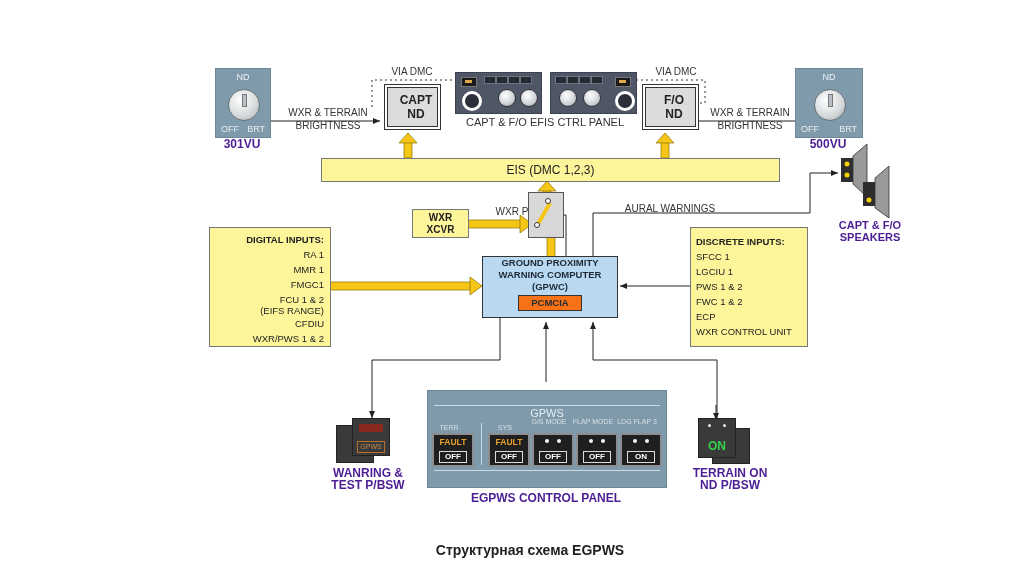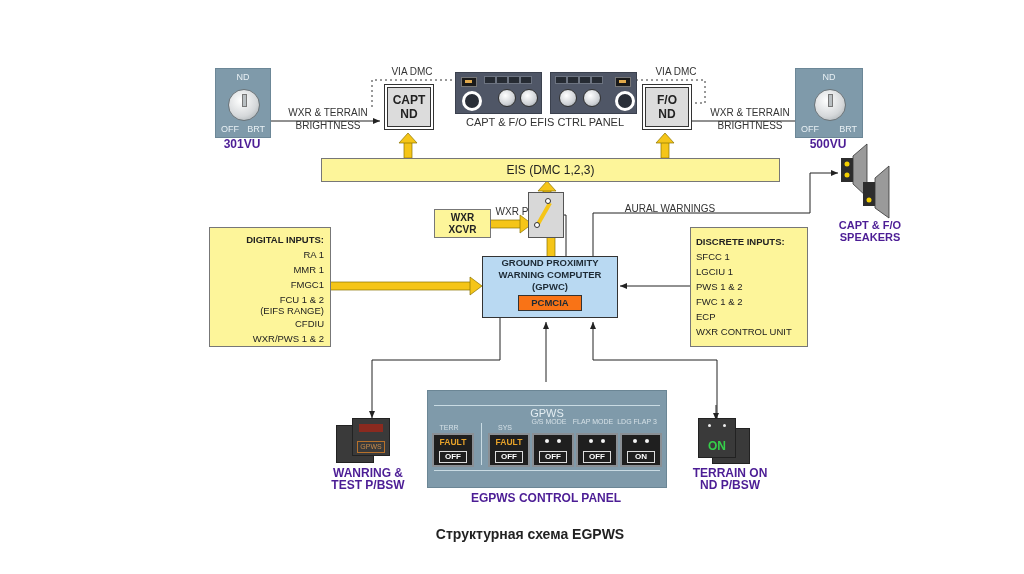--- a/index.html
+++ b/index.html
@@ -7,21 +7,21 @@
   .abs{position:absolute;}
   svg.wires{position:absolute;left:0;top:0;}
   .knob-panel{background:#7f9aaa;border:1px solid #6c8797;}
   .knob-panel .top{position:absolute;left:0;right:0;top:3px;text-align:center;font-size:9px;color:#e8f0f4;}
   .knob-panel .lbl-l{position:absolute;left:5px;bottom:3px;font-size:9px;color:#e8f0f4;}
   .knob-panel .lbl-r{position:absolute;right:5px;bottom:3px;font-size:9px;color:#e8f0f4;}
   .knob{position:absolute;left:50%;top:52%;width:30px;height:30px;margin:-15px 0 0 -15px;border-radius:50%;background:radial-gradient(circle at 40% 35%,#ffffff,#d5d8da 60%,#9aa2a6);border:1px solid #6b7479;}
   .knob::after{content:"";position:absolute;left:13px;top:4px;width:3px;height:11px;background:#b9bfc2;border:1px solid #777;}
   .unit-label{font-weight:bold;font-size:12px;text-align:center;color:#4c1d95;}
   .small-label{font-size:10px;color:#333;text-align:center;line-height:13px;}
-  .nd-box{background:#dcdcdc;border:1px solid #333;box-shadow:inset 0 0 0 2px #fff,inset 0 0 0 3px #333;display:flex;align-items:center;justify-content:center;text-align:center;font-weight:bold;font-size:12px;line-height:14px;}
+  .nd-box{background:#dcdcdc;border:1px solid #333;box-shadow:inset 0 0 0 2px #fff,inset 0 0 0 3px #333;display:flex;align-items:center;justify-content:center;text-align:center;font-weight:bold;font-size:12px;line-height:14px;padding-left:7px;}
   .yellow{background:#fdf59a;border:1px solid #777;}
   .eis{display:flex;align-items:center;justify-content:center;font-size:12px;}
   .wxr{display:flex;align-items:center;justify-content:center;text-align:center;font-weight:bold;font-size:10px;line-height:12px;}
   .list-box{font-size:9.5px;line-height:15px;}
   .list-box .hdr{font-weight:bold;}
   .gpwc{background:#b9d9f2;border:1px solid #333;text-align:center;font-weight:bold;font-size:9.5px;line-height:12px;color:#1d2a35;}
   .pcmcia{position:absolute;left:50%;transform:translateX(-50%);bottom:6px;width:62px;height:14px;border:1px solid #333;background:#f97316;font-size:9.5px;line-height:14px;}
   .efis{background:#4f5666;border:1px solid #3b414e;}
   .efis .knob2{position:absolute;width:16px;height:16px;border-radius:50%;background:radial-gradient(circle at 40% 35%,#fff,#cfd2d6 60%,#8d959c);border:1px solid #333;}
   .efis .btn{position:absolute;width:10px;height:6px;background:#262b33;border:1px solid #6c7380;}
@@ -30,21 +30,21 @@
   .efis .ring{position:absolute;width:14px;height:14px;border-radius:50%;border:3px solid #fff;background:#2a2f38;}
   .gp-panel{background:#7f9aaa;border:1px solid #6b8695;}
   .gp-title{position:absolute;left:0;right:0;top:4px;text-align:center;color:#e4eef3;font-size:11px;}
   .gp-sw{position:absolute;width:38px;height:30px;background:#1f1f1f;border:2px solid #8a8f94;}
   .gp-sw .top{position:absolute;left:0;right:0;top:2px;height:11px;text-align:center;font-size:8.5px;font-weight:bold;line-height:11px;}
   .gp-sw .top.fault{color:#e6a22a;}
   .gp-sw .dot{position:absolute;top:4px;width:4px;height:4px;border-radius:50%;background:#f4f4f4;}
   .gp-sw .bot{position:absolute;left:5px;right:5px;bottom:2px;height:10px;border:1px solid #ddd;color:#fff;font-size:8px;font-weight:bold;text-align:center;line-height:10px;}
   .gp-caption{position:absolute;width:50px;text-align:center;color:#d4e0e6;font-size:7px;line-height:8px;}
   .pbsw{background:#3a3a3a;border:1px solid #222;}
-  .title{font-weight:bold;font-size:14px;text-align:center;}
+  .title{font-weight:bold;font-size:14px;text-align:center;margin-top:16px;}
 </style>
 </head>
 <body>
 
 <svg class="wires" width="1024" height="574">
   <defs>
     <marker id="ah" markerWidth="8" markerHeight="8" refX="7" refY="4" orient="auto">
       <path d="M0,1 L7,4 L0,7 z" fill="#222"></path>
     </marker>
   </defs>
@@ -154,21 +154,21 @@
 <div class="abs knob-panel" style="left:795px;top:68px;width:66px;height:68px;">
   <div class="top">ND</div>
   <div class="knob"></div>
   <div class="lbl-l">OFF</div>
   <div class="lbl-r">BRT</div>
 </div>
 <div class="abs unit-label" style="left:795px;top:137px;width:66px;">500VU</div>
 
 <div class="abs yellow eis" style="left:321px;top:158px;width:457px;height:22px;">EIS (DMC 1,2,3)</div>
 
-<div class="abs yellow wxr" style="left:434px;top:209px;width:55px;height:27px;">
+<div class="abs yellow wxr" style="left:412px;top:209px;width:55px;height:27px;">
   <div>
       <div>WXR</div>
       <div>XCVR</div>
     </div>
 </div>
 <div class="abs small-label" style="left:470px;top:205px;width:60px;margin-left:20px;">WXR PICT</div>
 
 <div class="abs" style="left:528px;top:192px;width:34px;height:44px;background:#d8d8d8;border:1px solid #555;">
   <svg width="34" height="44">
     <line x1="9" y1="31" x2="21" y2="10" stroke="#f5c518" stroke-width="4"></line>

